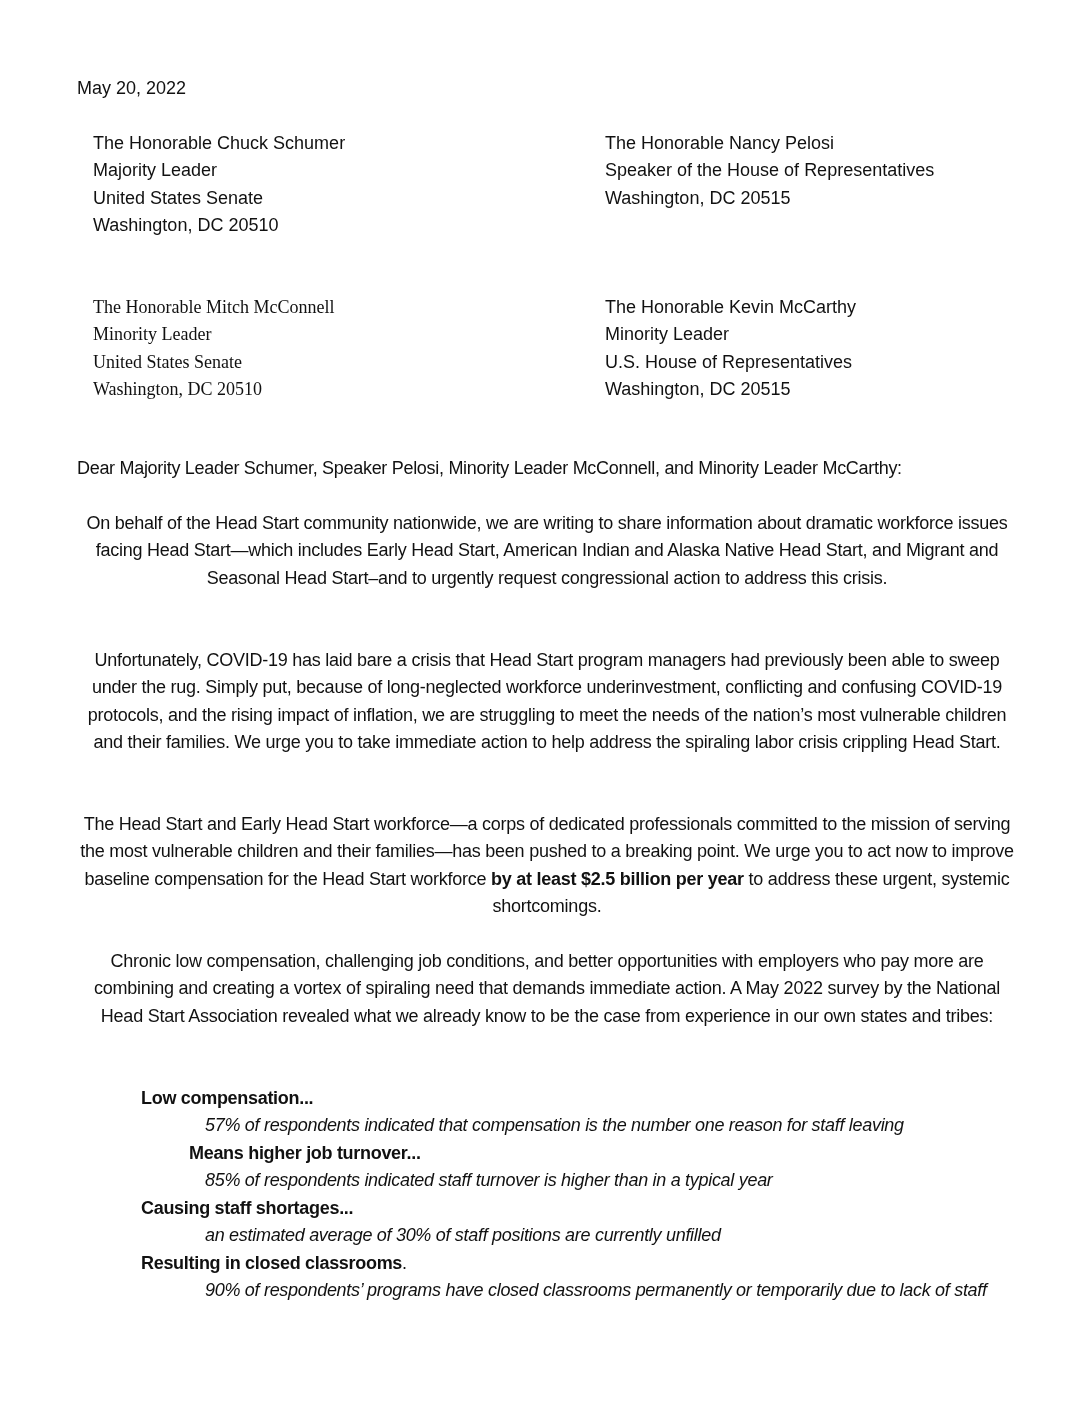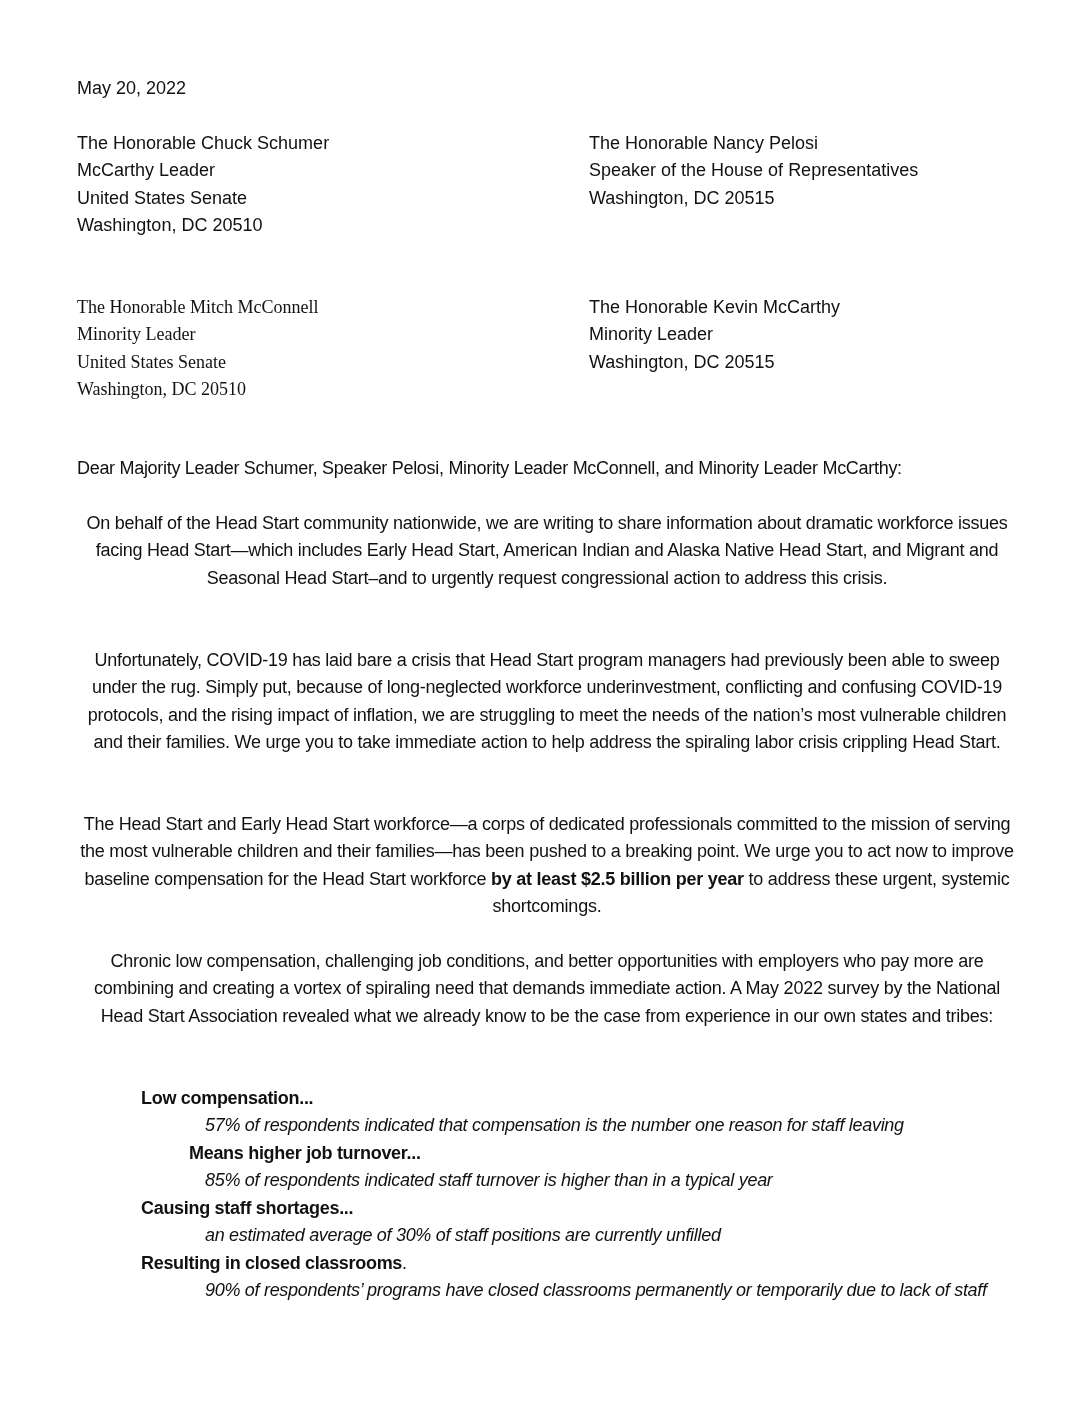--- a/index.html
+++ b/index.html
@@ -5,56 +5,57 @@
     html, body { margin: 0; padding: 0; background: #ffffff; }
     body {
       width: 1088px; height: 1408px; position: relative; overflow: hidden;
       font-family: "Liberation Sans", "DejaVu Sans", sans-serif;
       color: #111111;
       font-size: 18px;
     }
     .page { position: absolute; left: 0; top: 0; width: 1088px; height: 1088px; }
     .line { position: absolute; white-space: nowrap; line-height: 27px; }
     .para { position: absolute; left: 77px; width: 940px; line-height: 27.3px; letter-spacing: -0.25px; text-align: center; }
-    .addr { position: absolute; line-height: 27.3px; }
+    .addr { position: absolute; line-height: 27.3px; margin-left: 16px; }
     .addr div { white-space: nowrap; }
     .b { font-weight: bold; }
     .item-head { position: absolute; left: 141px; font-weight: bold; white-space: nowrap; line-height: 27px; letter-spacing: -0.3px; }
     .item-body { position: absolute; left: 205px; width: 810px; font-style: italic; line-height: 27.3px; letter-spacing: -0.3px; }
   </style>
 </head>
 <body>
 
 <div class="page">
 
   <div class="line" style="left:77px; top:75px;">May 20, 2022</div>
 
   <div class="addr" style="left:77px; top:130px;">
     <div>The Honorable Chuck Schumer</div>
-    <div>McCarthy Leader</div>
+    <div>Majority Leader</div>
     <div>United States Senate</div>
     <div>Washington, DC 20510</div>
   </div>
 
   <div class="addr" style="left:589px; top:130px;">
     <div>The Honorable Nancy Pelosi</div>
     <div>Speaker of the House of Representatives</div>
     <div>Washington, DC 20515</div>
   </div>
 
   <div class="addr" style="left:77px; top:294px;font-family:Liberation Serif, serif;">
     <div>The Honorable Mitch McConnell</div>
     <div>Minority Leader</div>
     <div>United States Senate</div>
     <div>Washington, DC 20510</div>
   </div>
 
   <div class="addr" style="left:589px; top:294px;">
     <div>The Honorable Kevin McCarthy</div>
     <div>Minority Leader</div>
+    <div>U.S. House of Representatives</div>
     <div>Washington, DC 20515</div>
   </div>
 
   <div class="line" style="left:77px; top:455px; letter-spacing:-0.3px;">Dear Majority Leader Schumer, Speaker Pelosi, Minority Leader McConnell, and Minority Leader McCarthy:</div>
 
   <p class="para" style="top:510px; margin:0;">On behalf of the Head Start community nationwide, we are writing to share information about dramatic workforce issues facing Head Start—which includes Early Head Start, American Indian and Alaska Native Head Start, and Migrant and Seasonal Head Start–and to urgently request congressional action to address this crisis.</p>
 
   <p class="para" style="top:647px; margin:0;">Unfortunately, COVID-19 has laid bare a crisis that Head Start program managers had previously been able to sweep under the rug. Simply put, because of long-neglected workforce underinvestment, conflicting and confusing COVID-19 protocols, and the rising impact of inflation, we are struggling to meet the needs of the nation’s most vulnerable children and their families. We urge you to take immediate action to help address the spiraling labor crisis crippling Head Start.</p>
 
   <p class="para" style="top:811px; margin:0;"><span>The Head Start and Early Head Start workforce—a corps of dedicated professionals committed to the mission of serving the most vulnerable children and their families—has been pushed to a breaking point. We urge you to act now to improve baseline compensation for the Head Start workforce </span><span class="b">by at least $2.5 billion per year</span><span> to address these urgent, systemic shortcomings.</span></p>

